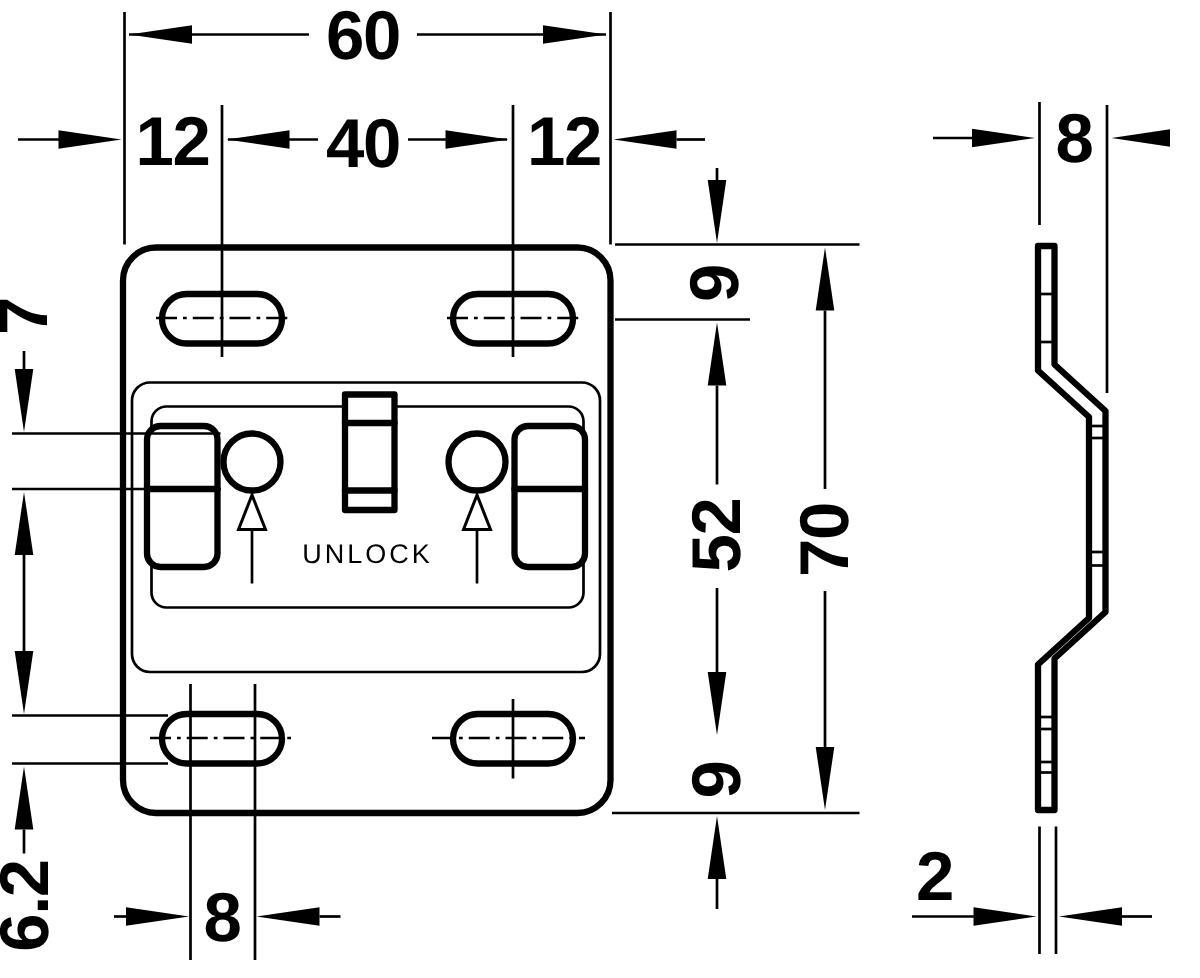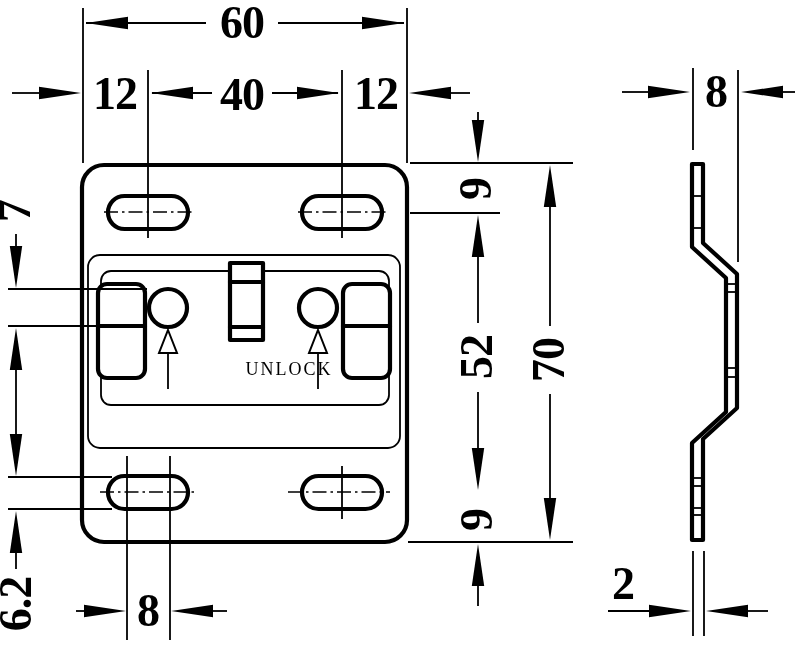--- a/index.html
+++ b/index.html
@@ -1,18 +1,18 @@
 <!DOCTYPE html>
 <html><head>
 <meta charset="utf-8">
 <style>
   html,body { margin:0; padding:0; background:#ffffff; }
   .canvas {
     position:relative; width:780px; height:652px; background:#ffffff;
-    font-family:Liberation Serif, serif; overflow:hidden;padding-left:16px;
+    font-family:Liberation Sans, sans-serif; overflow:hidden;
   }
   .canvas svg { position:absolute; left:0; top:0; }
   .lbl {
     position:absolute; transform:translate(-50%,-50%);
     font-weight:bold; font-size:46px; line-height:1; color:#000;
     white-space:nowrap; letter-spacing:-1px;
   }
   .lbl.rot { transform:translate(-50%,-50%) rotate(-90deg); }
   .lbl.small { font-size:18px; font-weight:400; letter-spacing:2px; }
   
@@ -182,15 +182,15 @@
   <div class="lbl" style="left:376px; top:94px;">12</div>
   <div class="lbl rot" style="left:15px; top:211px;">7</div>
   <div class="lbl rot" style="left:16px; top:604px;">6.2</div>
   <div class="lbl" style="left:148px; top:611px;">8</div>
   <div class="lbl rot" style="left:476px; top:189px;">9</div>
   <div class="lbl rot" style="left:477px; top:357px;">52</div>
   <div class="lbl rot" style="left:477px; top:520px;">9</div>
   <div class="lbl rot" style="left:549px; top:360px;">70</div>
   <div class="lbl" style="left:716px; top:92px;">8</div>
   <div class="lbl" style="left:623px; top:584px;">2</div>
-  <div class="lbl small" style="left:245px; top:369px;margin-left:44px;">UNLOCK</div>
+  <div class="lbl small" style="left:245px; top:369px;">UNLOCK</div>
 
 </div>
 
 </body></html>

